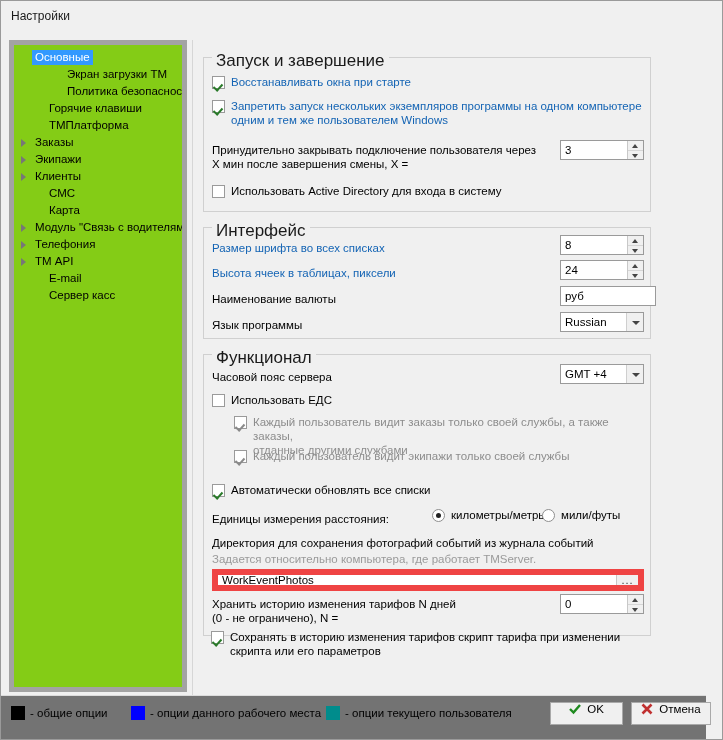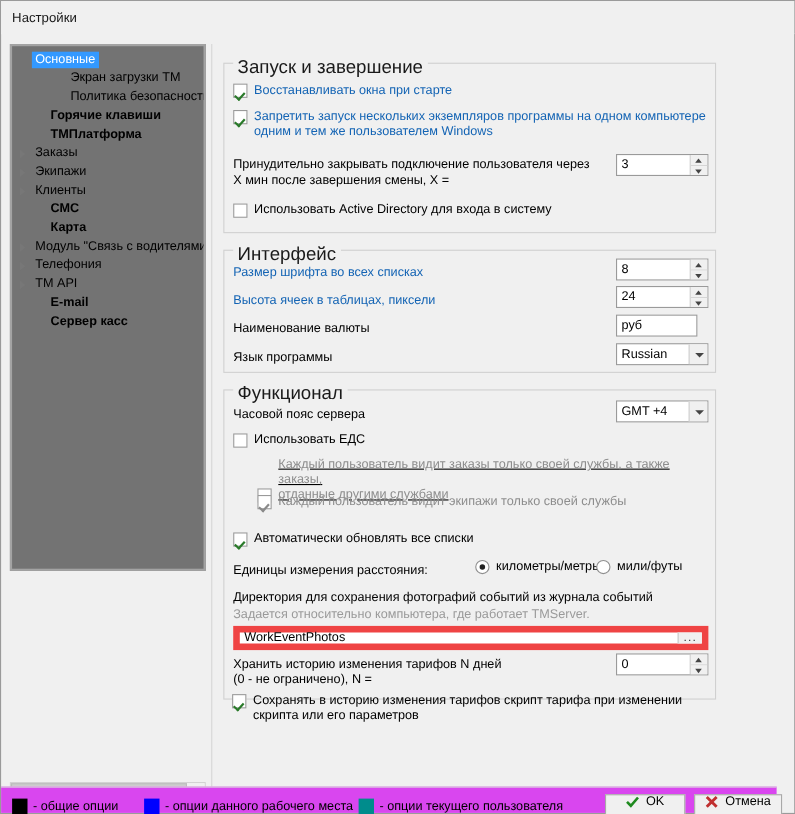--- a/index.html
+++ b/index.html
@@ -37,23 +37,23 @@
     right: 0;
     bottom: 0;
   }
 
   
   .tree-panel {
     position: absolute;
     left: 8px;
     top: 8px;
     width: 178px;
-    height: 479px;
-    background: #737373;
-    border: 2px solid #a3a3a3;
+    height: 652px;
+    background: #84cc16;
+    border: 5px solid #a3a3a3;
     overflow: hidden;
   }
   .tree {
     padding: 4px 2px 2px 4px;
   }
   .tree-row {
     display: flex;
     align-items: center;
     height: 17px;
     white-space: nowrap;
@@ -78,21 +78,21 @@
   }
   .tree-label {
     padding: 0 3px;
     line-height: 15px;
     font-size: 11.5px;
   }
   .tree-label.selected {
     background: #3399ff;
     color: #fff;
   }
-  .indent-1 { padding-left: 14px; font-weight: bold; }
+  .indent-1 { padding-left: 14px; }
   .indent-2 { padding-left: 32px; }
 
   .tree-hscroll {
     position: absolute;
     left: 8px;
     top: 679px;
     width: 178px;
     height: 17px;
     background: #f0f0f0;
     border: 1px solid #cfcfcf;
@@ -293,22 +293,22 @@
     color: #333;
   }
 
   .static { position: absolute; line-height: 14px; }
 
   
   .footer {
     position: absolute;
     left: 0; right: 16px;
     bottom: 0;
-    height: 24px;
-    background: #d946ef;
+    height: 44px;
+    background: #737373;
     border-top: 1px solid #dcdcdc;
   }
   .legend { position: absolute; display: flex; align-items: center; }
   .swatch { width: 14px; height: 14px; display: inline-block; margin-right: 5px; }
   .btn {
     position: absolute;
     height: 23px;
     background: #f0f0f0;
     border: 1px solid #a9a9a9;
     display: flex;
@@ -451,21 +451,21 @@
       <div class="static" style="left:8px; top:38px; color:#1464b4;">Высота ячеек в таблицах, пиксели</div>
       <div class="spin" style="left:356px; top:32px; width:84px;">
         <span class="val">24</span>
         <span class="btns">
           <span class="up"></span>
           <span class="dn"></span>
         </span>
       </div>
 
       <div class="static" style="left:8px; top:64px;">Наименование валюты</div>
-      <div class="textbox" style="position:absolute; left:356px; top:58px; width:74px;">
+      <div class="textbox" style="position:absolute; left:356px; top:58px; width:96px;">
         <span>руб</span>
       </div>
 
       <div class="static" style="left:8px; top:90px;">Язык программы</div>
       <div class="combo" style="left:356px; top:84px; width:84px;">
         <span class="val">Russian</span>
         <span class="arrow"></span>
       </div>
     </div>
 
@@ -476,21 +476,21 @@
       <div class="combo" style="left:356px; top:9px; width:84px;">
         <span class="val">GMT +4</span>
         <span class="arrow"></span>
       </div>
 
       <div class="row" style="left:8px; top:38px;">
         <span class="cb"></span>
         <span class="lbl">Использовать ЕДС</span>
       </div>
 
-      <div class="row" style="left:30px; top:60px; align-items:flex-end;text-decoration:underline;">
+      <div class="row" style="left:30px; top:60px; align-items:flex-start;">
         <span class="cb gray checked" style="margin-top:1px;"></span>
         <span class="lbl disabled">
           <span>Каждый пользователь видит заказы только своей службы, а также заказы,</span><br>
           <span>отданные другими службами</span>
         </span>
       </div>
 
       <div class="row" style="left:30px; top:94px;">
         <span class="cb gray checked"></span>
         <span class="lbl disabled">Каждый пользователь видит экипажи только своей службы</span>

